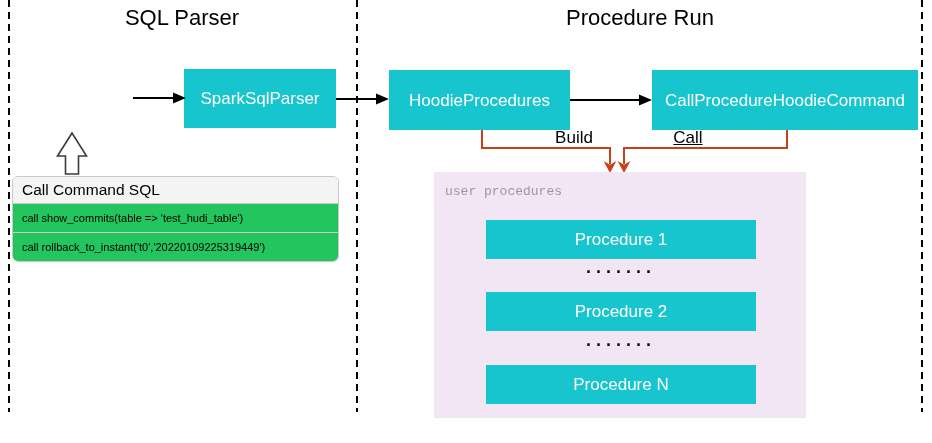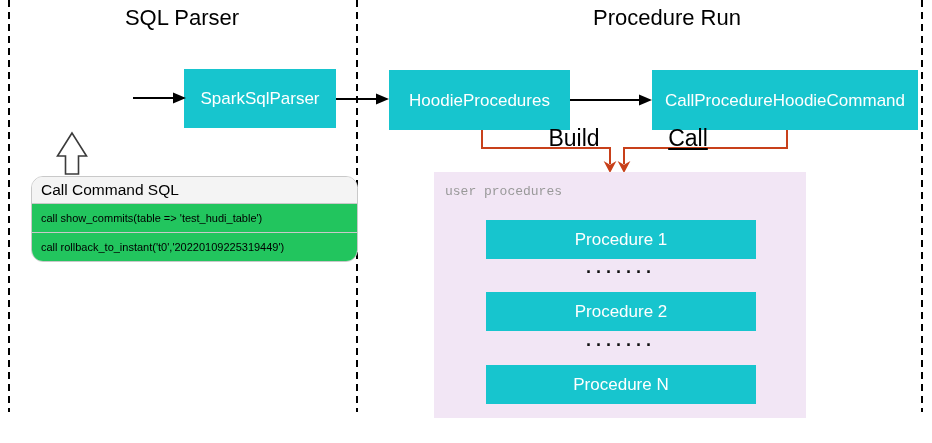--- a/index.html
+++ b/index.html
@@ -28,28 +28,28 @@
     position:absolute;background:var(--teal);color:#ffffff;
     display:flex;align-items:center;justify-content:center;text-align:center;
     font-size:17px;line-height:21px;
   }
   #node-call-command{left:12px;top:70px;width:121px;height:57px;padding:0 14px;box-sizing:border-box;}
   #node-spark-sql-parser{left:184px;top:69px;width:152px;height:59px;}
   #node-hoodie-procedures{left:389px;top:70px;width:181px;height:60px;}
   #node-call-procedure{left:652px;top:70px;width:266px;height:60px;white-space:nowrap;}
   #connectors{position:absolute;left:0;top:0;width:932px;height:443px;pointer-events:none;}
   .edge-label{
-    position:absolute;top:129px;width:80px;text-align:center;font-size:23px;line-height:18px;color:#000;
+    position:absolute;top:129px;width:80px;text-align:center;font-size:17px;line-height:18px;color:#000;
   }
   #label-build{left:534px;}
   #label-call{left:648px;text-decoration:underline;}
   
   #sql-table{
-    position:absolute;left:31px;top:176px;width:327px;
-    border:1px solid var(--table-border);border-radius:12px;background:#fff;
+    position:absolute;left:12px;top:176px;width:327px;
+    border:1px solid var(--table-border);border-radius:6px;background:#fff;
     overflow:hidden;box-sizing:border-box;
   }
   #sql-table .thead{
     background:var(--table-header-bg);font-size:15.5px;line-height:26px;height:26px;
     padding:0 0 0 9px;border-bottom:1px solid var(--table-border);white-space:nowrap;
   }
   #sql-table .trow{
     font-size:11px;line-height:28px;height:28px;padding:0 0 0 9px;white-space:nowrap;background:#22c55e;
   }
   #sql-table .trow + .trow{border-top:1px solid var(--table-border);}
@@ -78,21 +78,21 @@
 </head>
 <body>
 
 <div id="canvas">
 
   <div class="vline" style="left:8px"></div>
   <div class="vline" style="left:356px"></div>
   <div class="vline" style="left:921px"></div>
 
   <div class="section-title" style="left:82px;width:200px">SQL Parser</div>
-  <div class="section-title" style="left:517px;width:300px">Procedure Run</div>
+  <div class="section-title" style="left:490px;width:300px">Procedure Run</div>
 
   <div class="node" id="node-spark-sql-parser">SparkSqlParser</div>
   <div class="node" id="node-hoodie-procedures">HoodieProcedures</div>
   <div class="node" id="node-call-procedure">CallProcedureHoodieCommand</div>
 
   <svg id="connectors" viewBox="0 0 932 443">
 
     <g>
       <path d="M133 98 H173" stroke="#000" stroke-width="2" fill="none"></path>
       <polygon points="186,98 173,92.5 173,103.5" fill="#000"></polygon>

